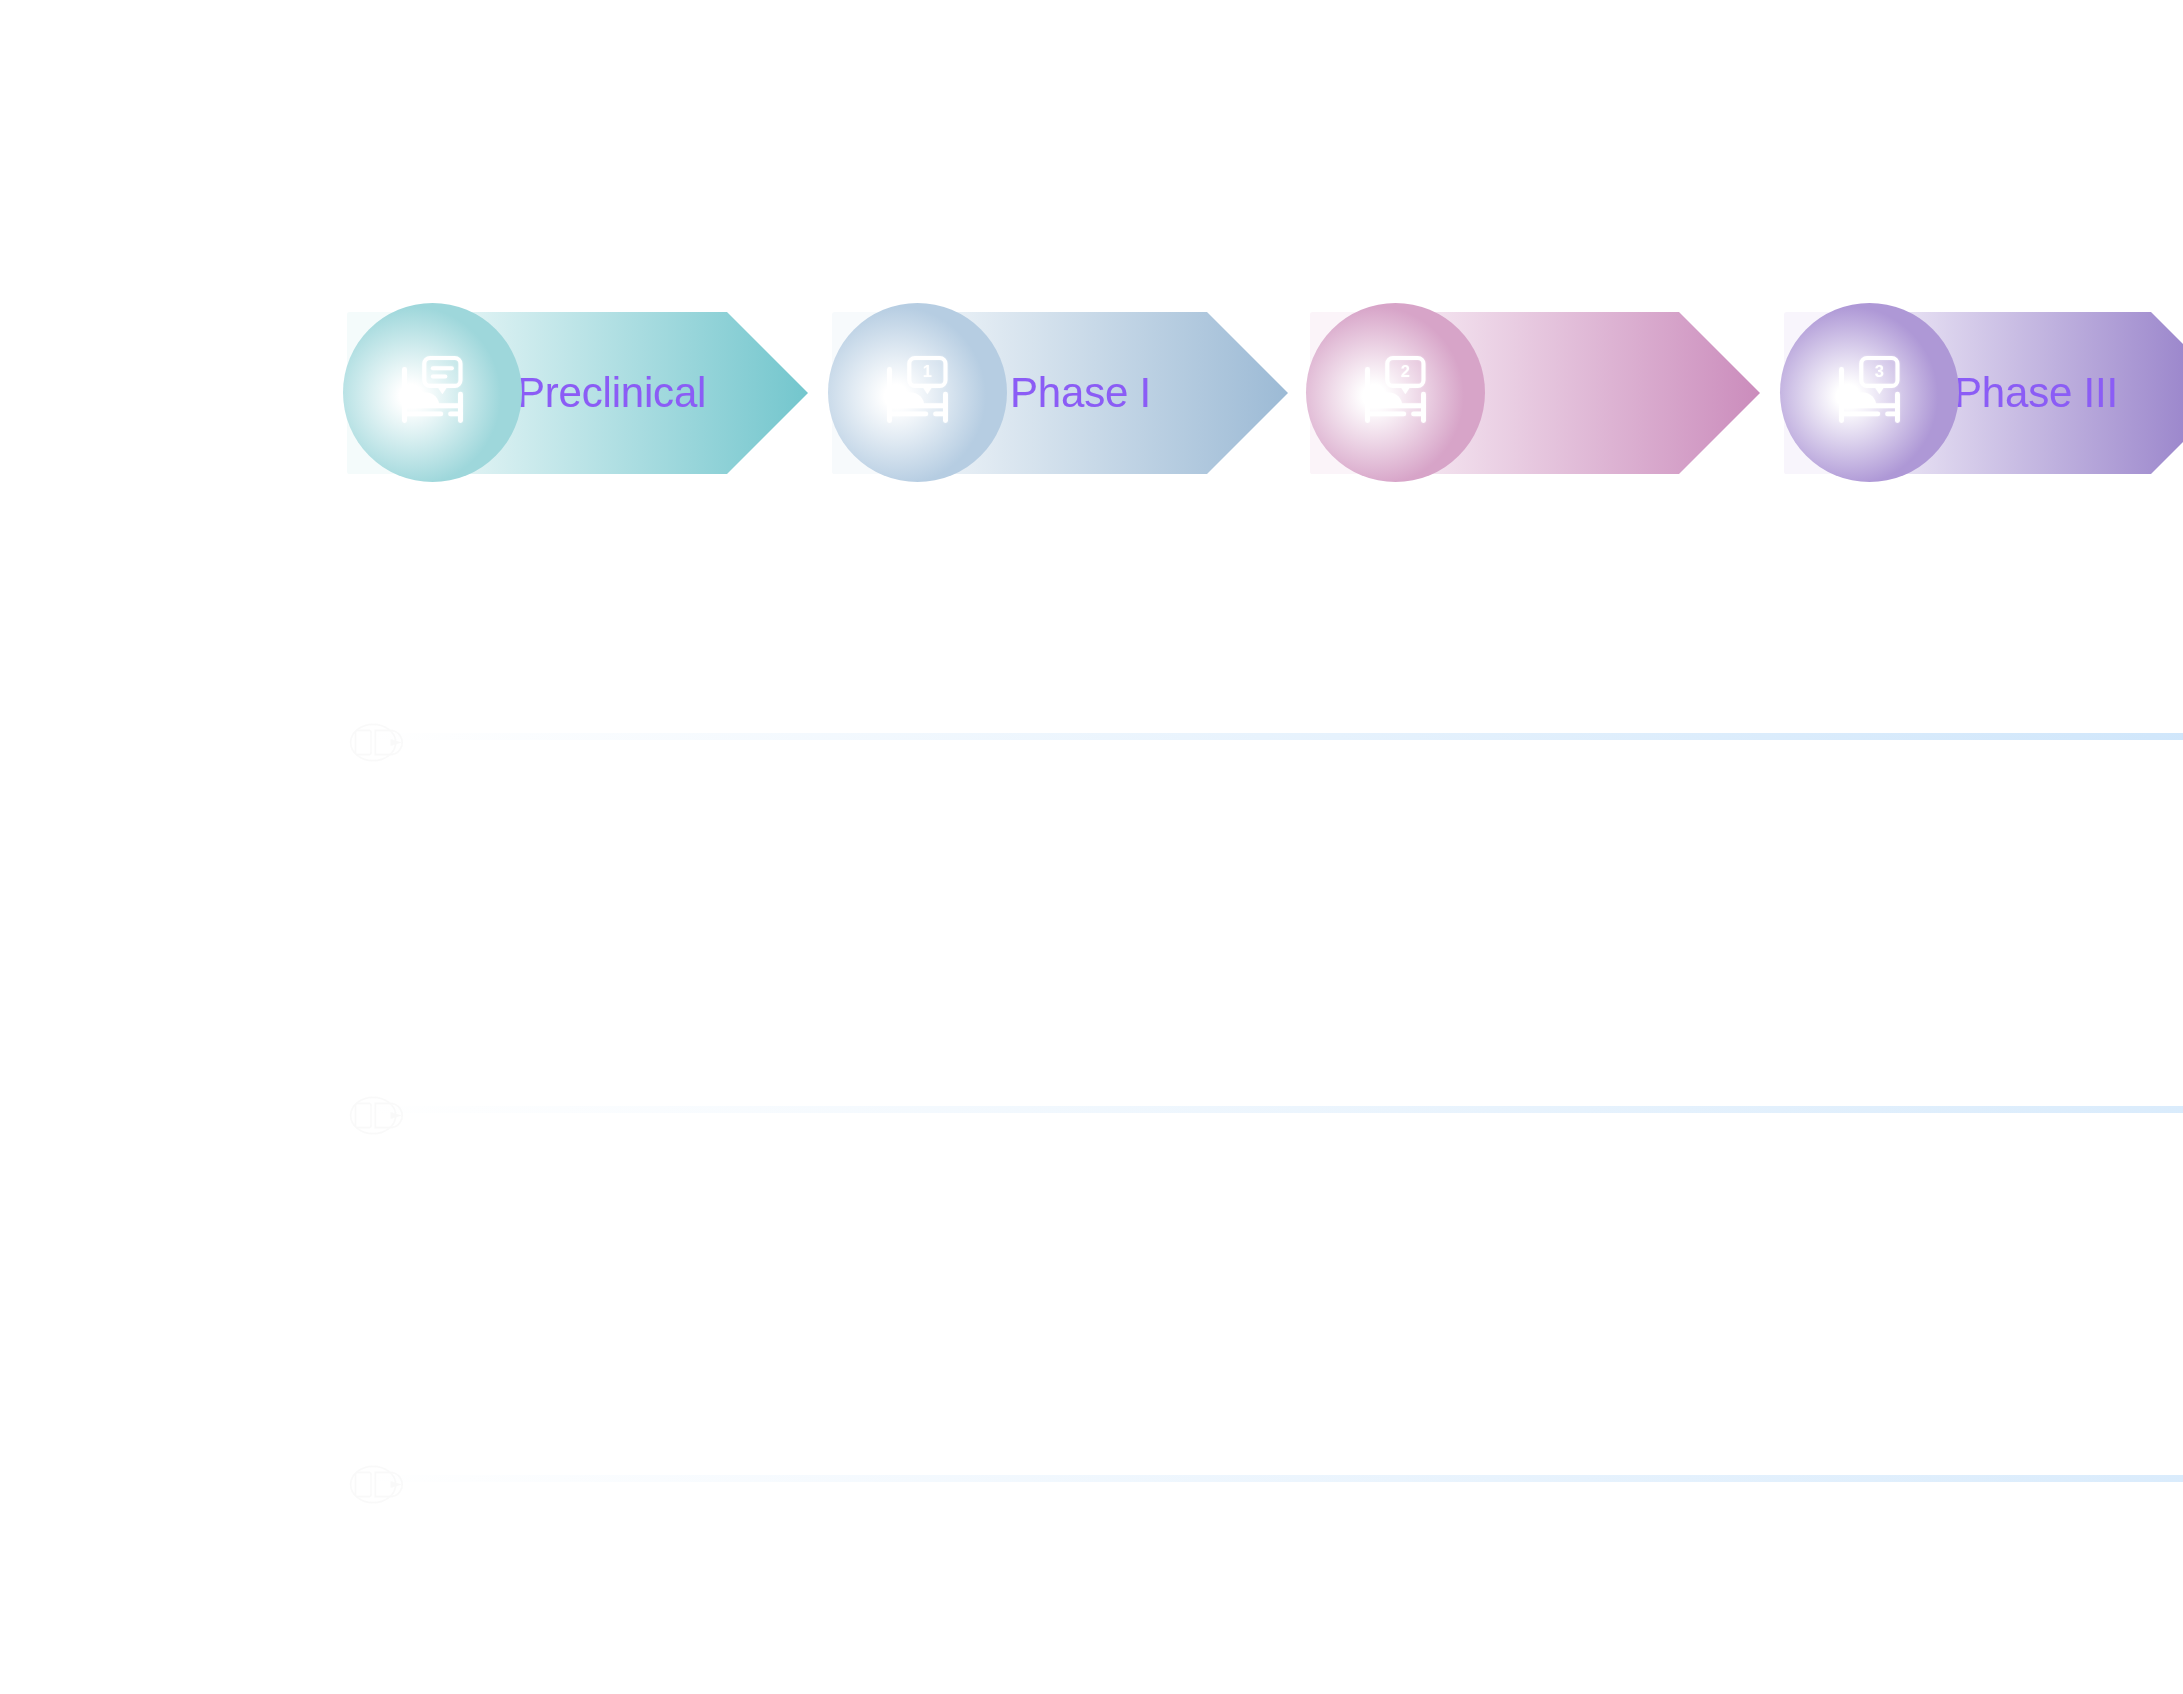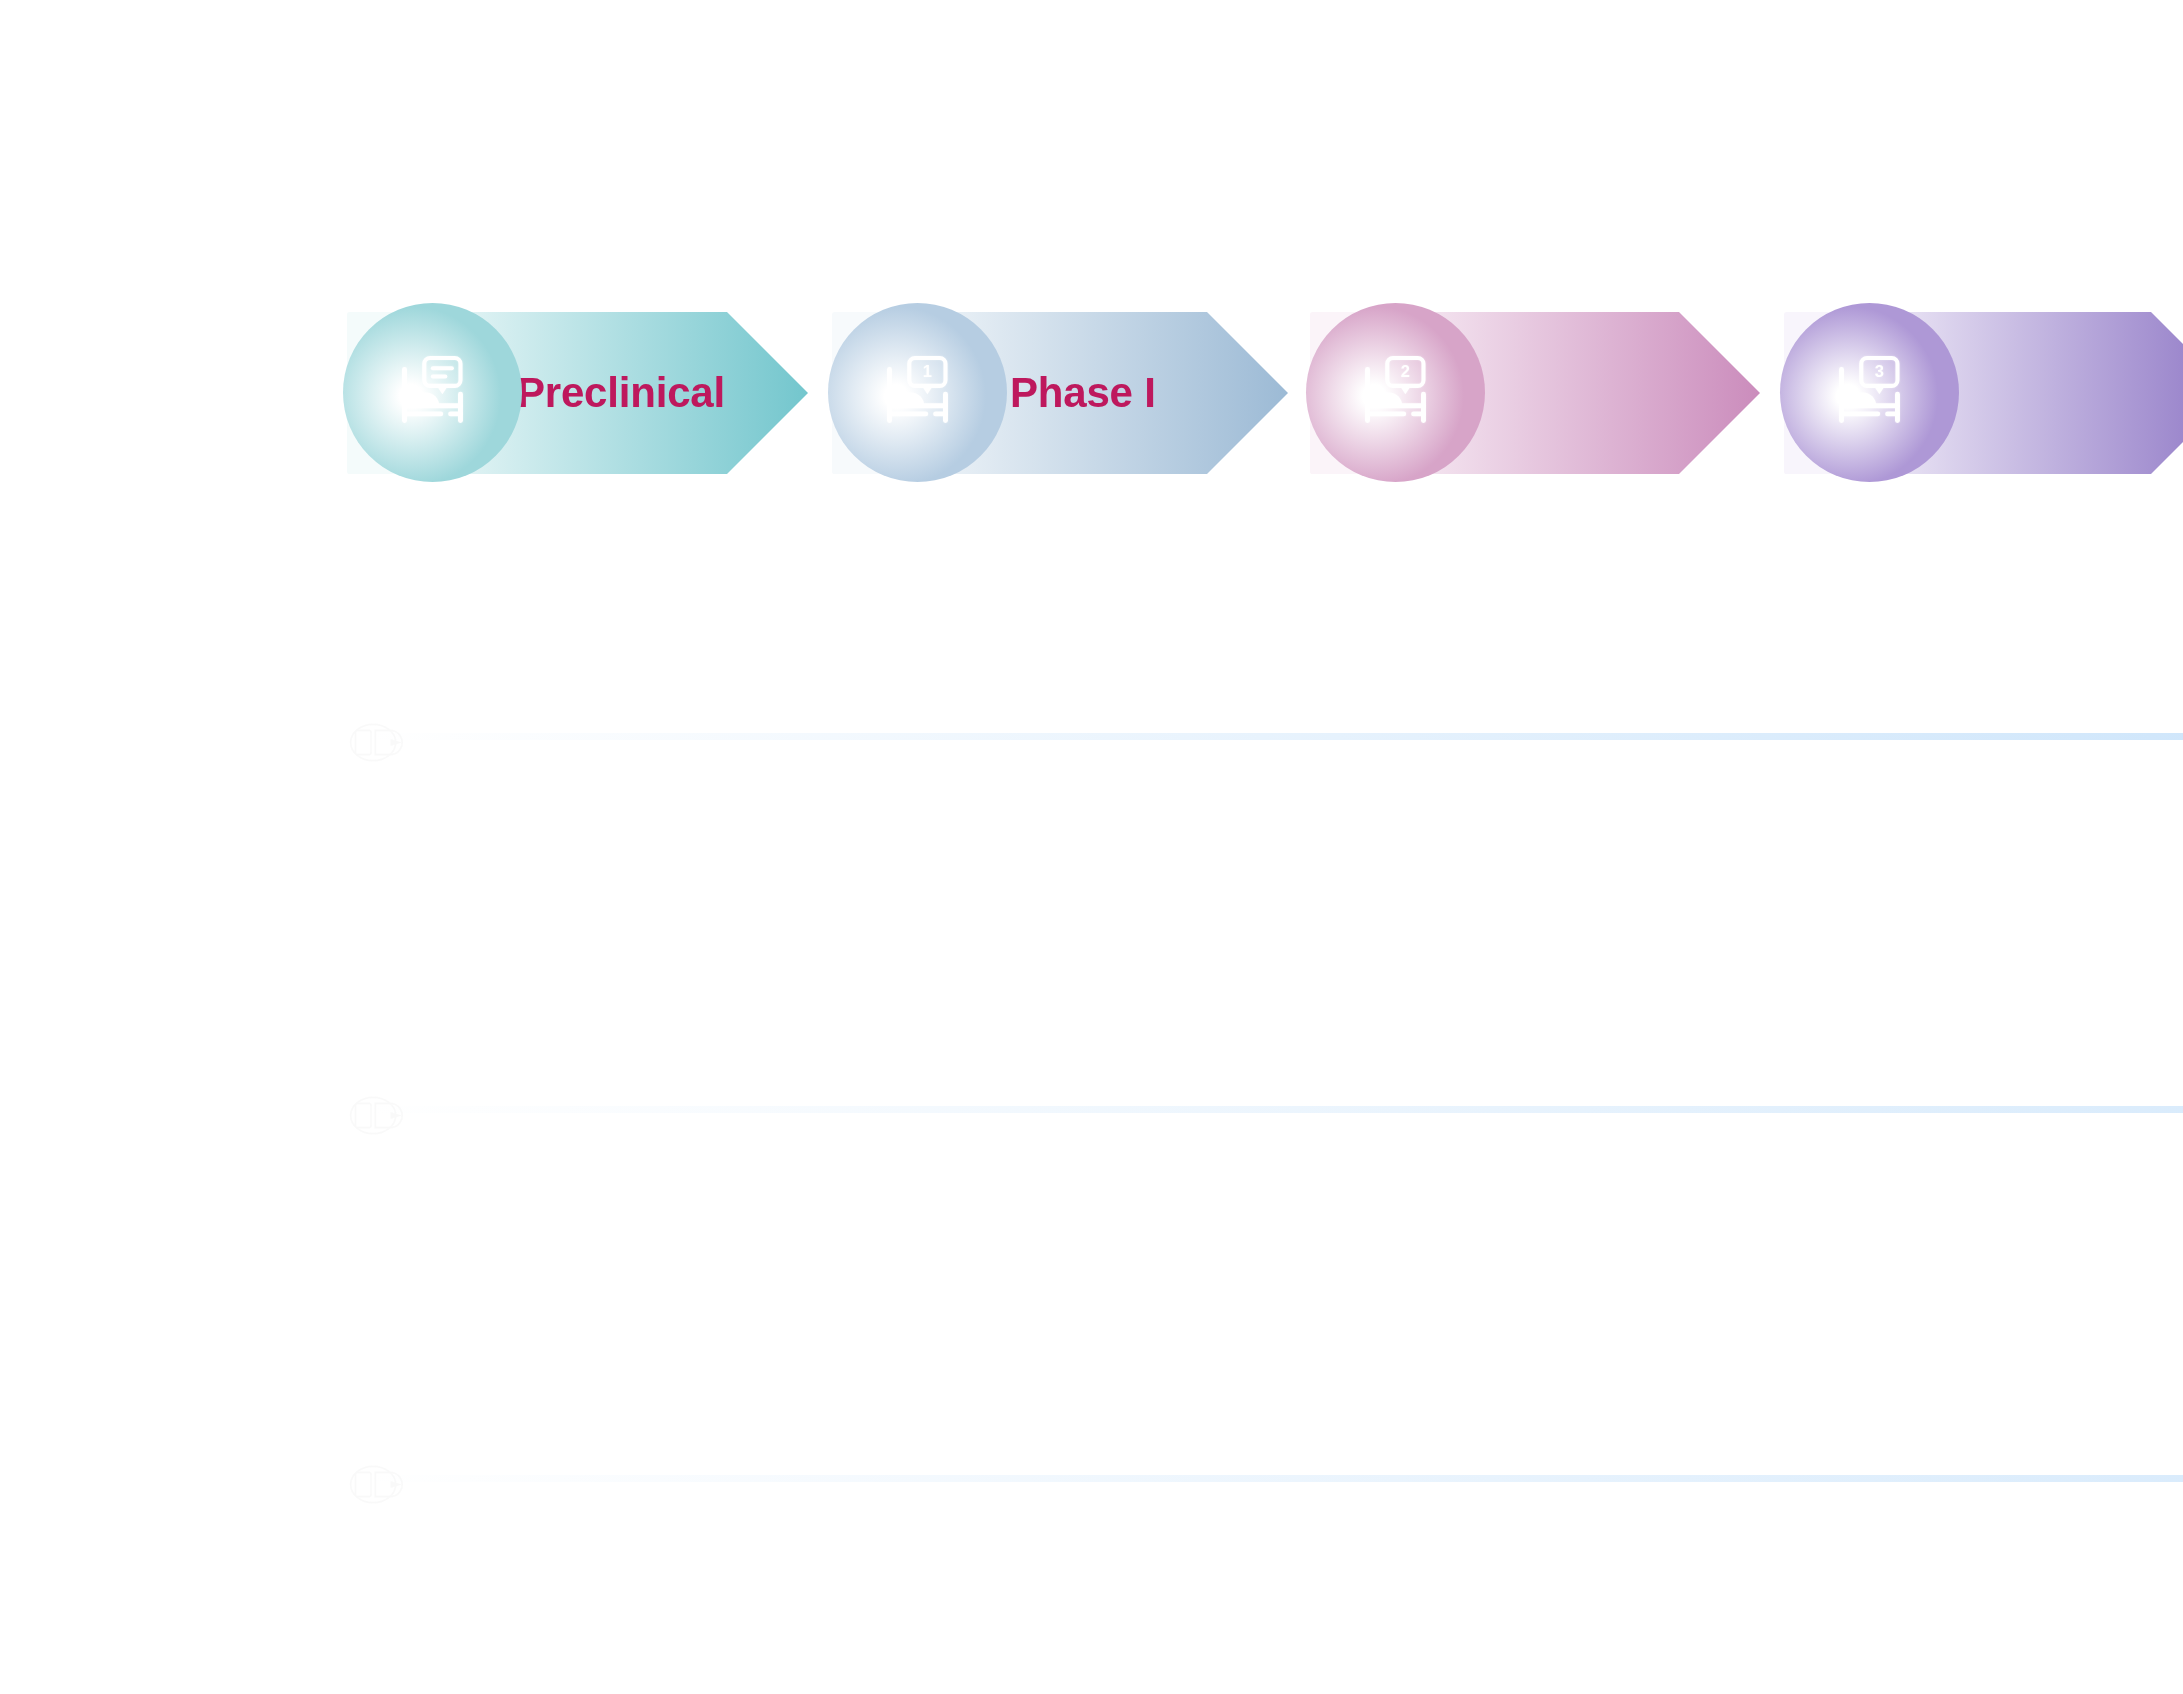--- a/index.html
+++ b/index.html
@@ -60,23 +60,23 @@
     height: 79px;
     display: block;
     filter: drop-shadow(0 0 0.9px rgba(255,255,255,0.35));
   }
   .phase-label {
     position: absolute;
     top: 0;
     height: 162px;
     display: flex;
     align-items: center;
-    color: #be185d;
+    color: #8b5cf6;
     font-size: 42px;
-    font-weight: bold;
+    font-weight: normal;
     letter-spacing: -0.2px;
     white-space: nowrap;
     text-shadow: 0 0.4px 0.9px rgba(0,0,0,0.06);
   }
 
   
   .connector-row {
     position: absolute;
     height: 26px;
   }
@@ -163,20 +163,21 @@
                 <rect x="38" y="6" width="44" height="34" rx="7" fill="none" stroke="#ffffff" stroke-width="5"></rect>
                 <path d="M52 38 L60 50 L68 38 Z" fill="#ffffff"></path>
                 <text x="60" y="29" font-family="Liberation Sans, sans-serif" font-size="20" font-weight="bold" fill="#ffffff" text-anchor="middle">2</text>
               </g>
             </svg>
           </span>
         </div>
       </div>
       <div class="phase-step" style="left: 1784px; width: 448px;">
         <div class="phase-chevron" style="background: linear-gradient(90deg, rgb(248, 245, 252) 0%, rgb(248, 245, 252) 12%, rgb(144, 121, 198) 100%);"></div>
+        <div class="phase-label" style="left: 170px;">Phase III</div>
         <div class="phase-badge" style="background: radial-gradient(circle at 38% 52%, rgb(255, 255, 255) 0%, rgb(255, 255, 255) 8%, rgb(174, 152, 214) 62%, rgb(174, 152, 214) 100%);">
           <span>
             <svg viewBox="0 0 96 96" xmlns="http://www.w3.org/2000/svg" aria-hidden="true">
               <g fill="none" stroke="#ffffff" stroke-width="6" stroke-linecap="round" stroke-linejoin="round">
                 <path d="M14 20 V82"></path>
                 <path d="M82 50 V82"></path>
                 <path d="M14 64 H82"></path>
                 <path d="M14 74 H58"></path>
                 <path d="M70 74 H82"></path>
               </g>

